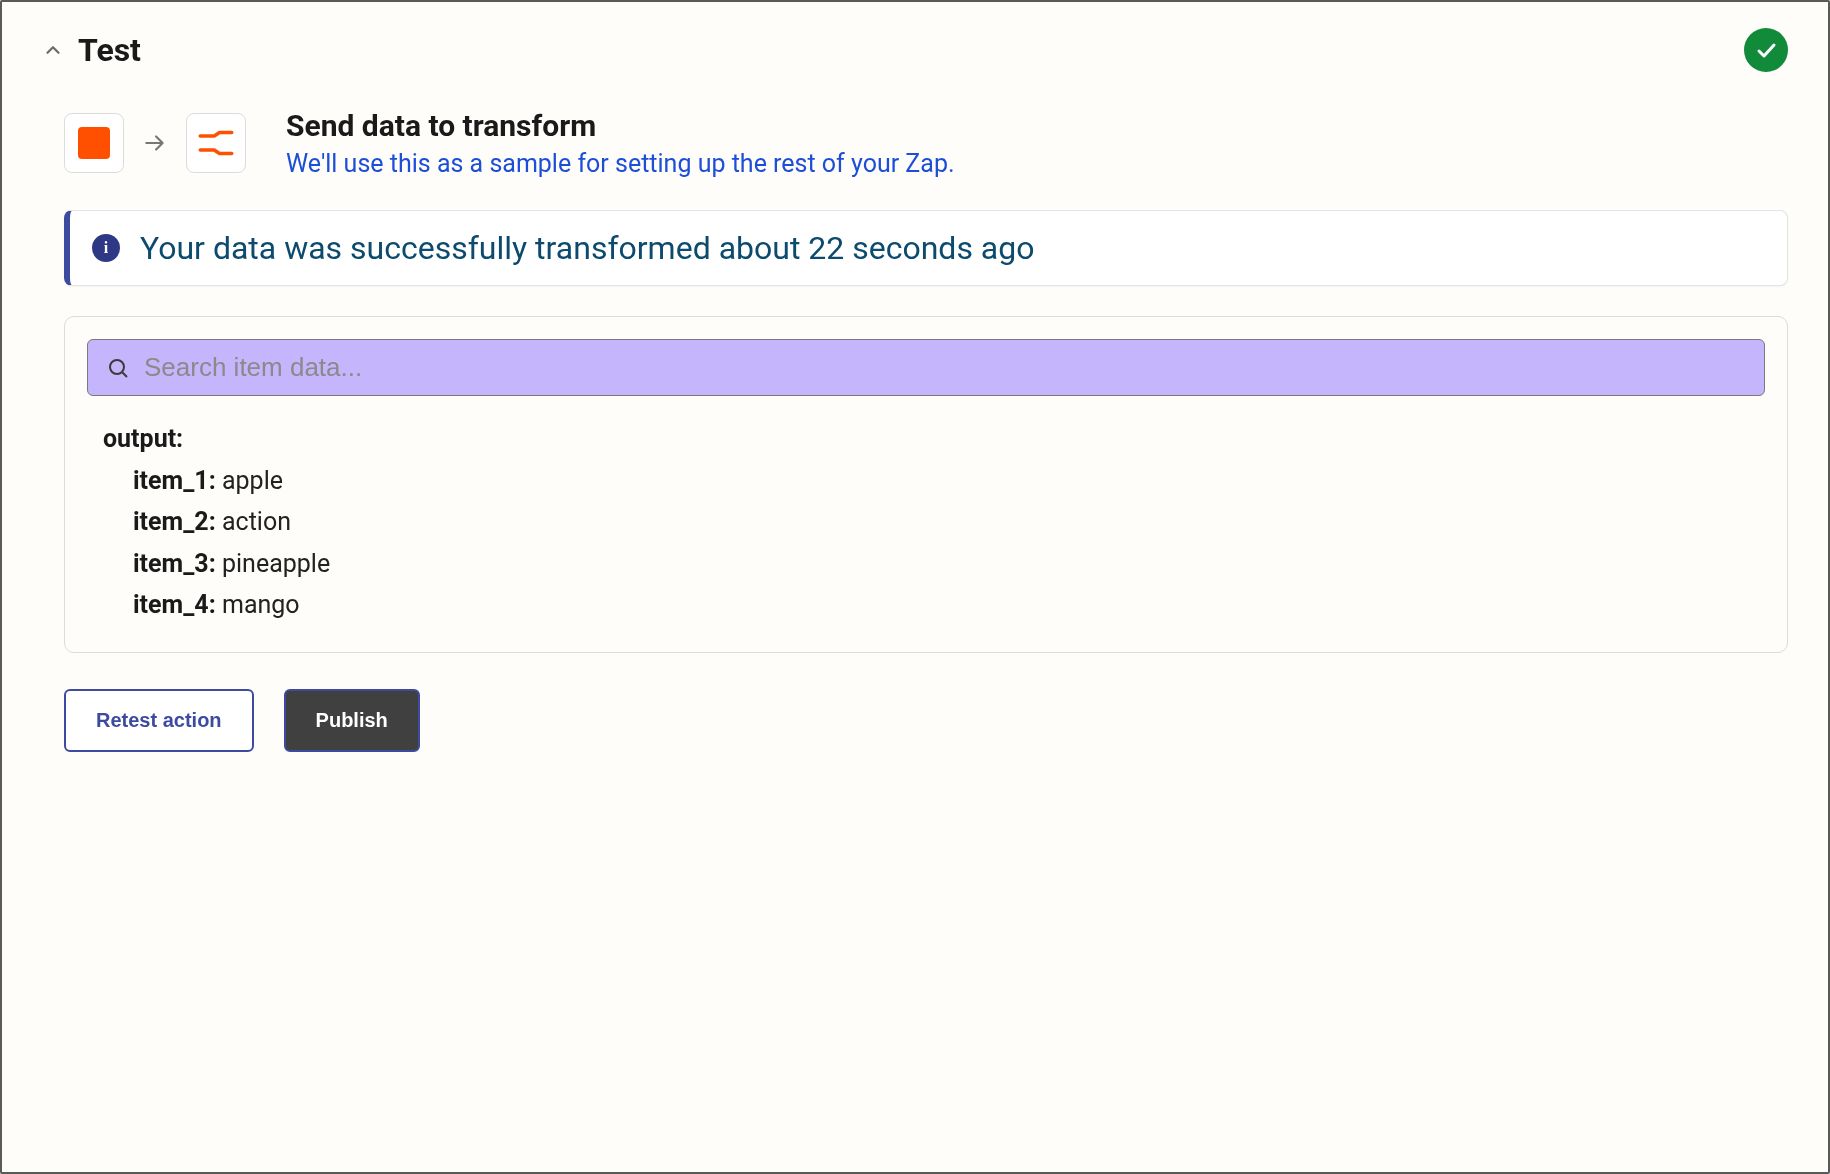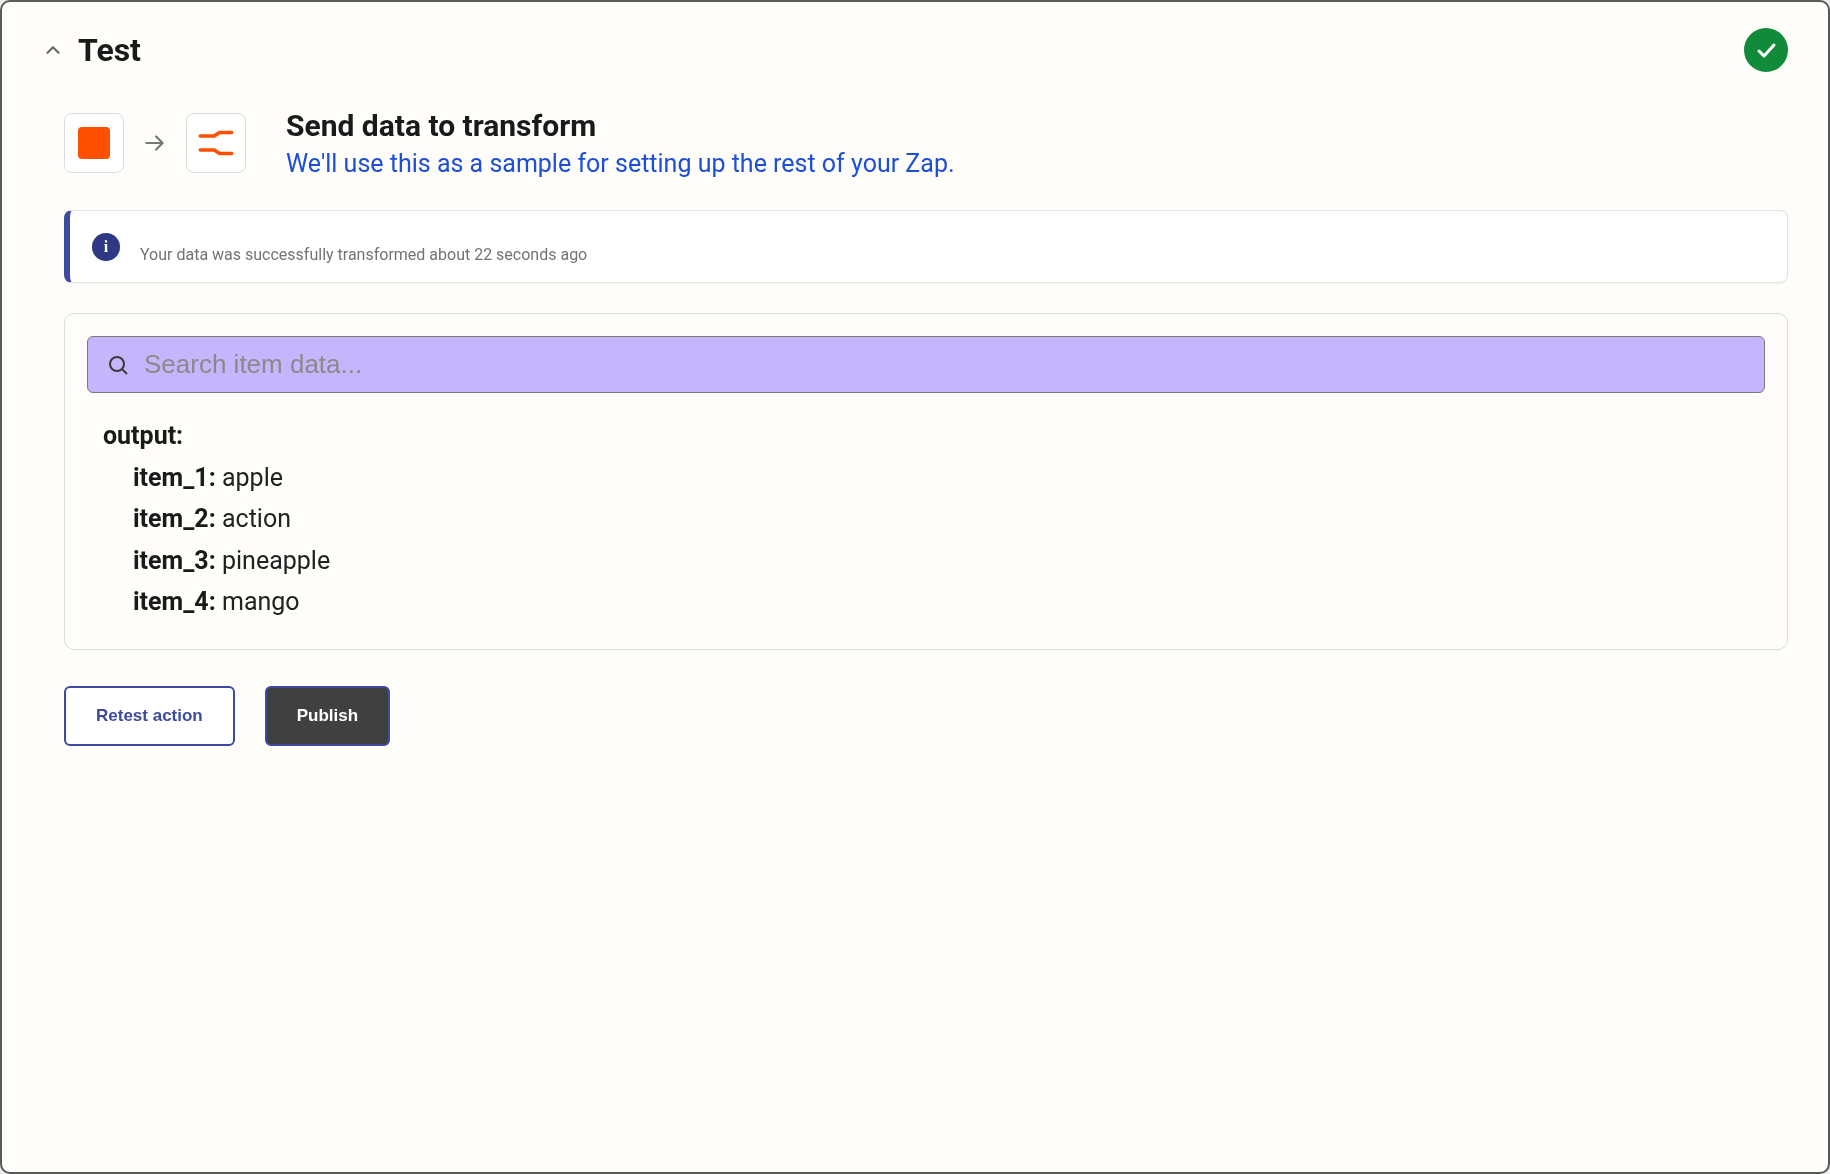--- a/index.html
+++ b/index.html
@@ -4,21 +4,21 @@
   <style>
     * { box-sizing: border-box; margin: 0; padding: 0; }
     body {
       font-family: -apple-system, BlinkMacSystemFont, "Segoe UI", Roboto, Helvetica, Arial, sans-serif;
       background: #ececec;
       padding: 0;
     }
     .panel {
       background: #fffdf9;
       border: 2px solid #5a5a5a;
-      border-radius: 10px;
+      border-radius: 2px;
       max-width: 1830px;
       margin: 0 auto;
       padding: 26px 40px 40px 40px;
       min-height: 1174px;
     }
     .section-header {
       display: flex;
       align-items: center;
       justify-content: space-between;
       margin-bottom: 36px;
@@ -116,23 +116,22 @@
       color: #fff;
       display: flex;
       align-items: center;
       justify-content: center;
       font-size: 16px;
       font-weight: 700;
       font-family: Georgia, serif;
       flex-shrink: 0;
     }
     .alert-text {
-      font-size: 16px;
-      color: #737373;
-      margin-top: 16px;
+      font-size: 32px;
+      color: #0c4a6e;
     }
     .results-box {
       border: 1px solid #dcdcdc;
       border-radius: 10px;
       padding: 22px 22px 28px 22px;
       background: #fffdf9;
       margin-bottom: 36px;
     }
     .search-wrap {
       display: flex;
@@ -165,21 +164,21 @@
       color: #1a1a1a;
       line-height: 1.5;
     }
     .output-label { font-weight: 700; }
     .output-items { padding-left: 30px; }
     .output-items .row { margin-top: 4px; }
     .k { font-weight: 700; }
     .v { font-weight: 400; color: #222; }
     .btn-row { display: flex; gap: 30px; }
     .btn {
-      font-size: 17px;
+      font-size: 20px;
       font-weight: 700;
       padding: 18px 30px;
       border-radius: 6px;
       cursor: pointer;
     }
     .btn-outline {
       background: #fff;
       color: #3c4ba0;
       border: 2px solid #3c4ba0;
     }

